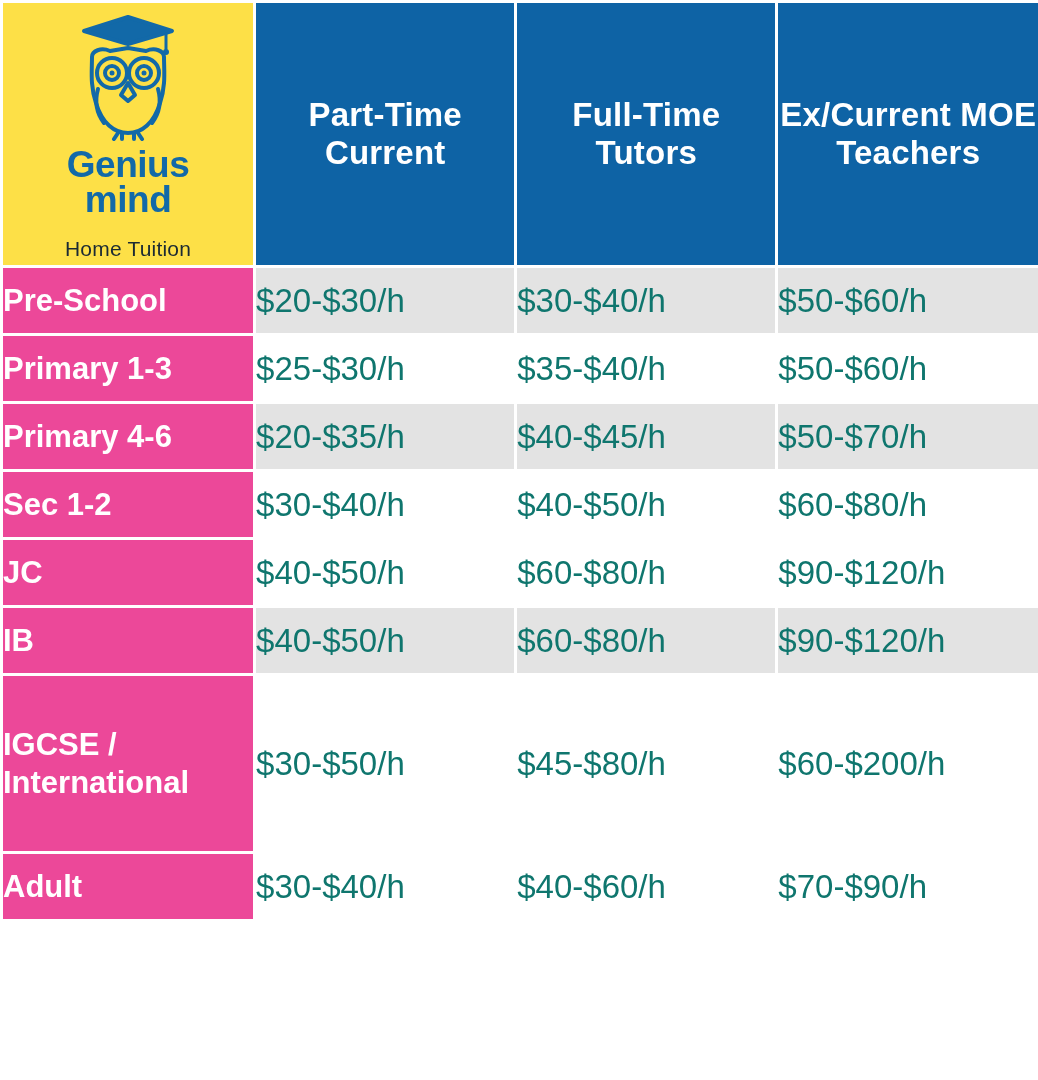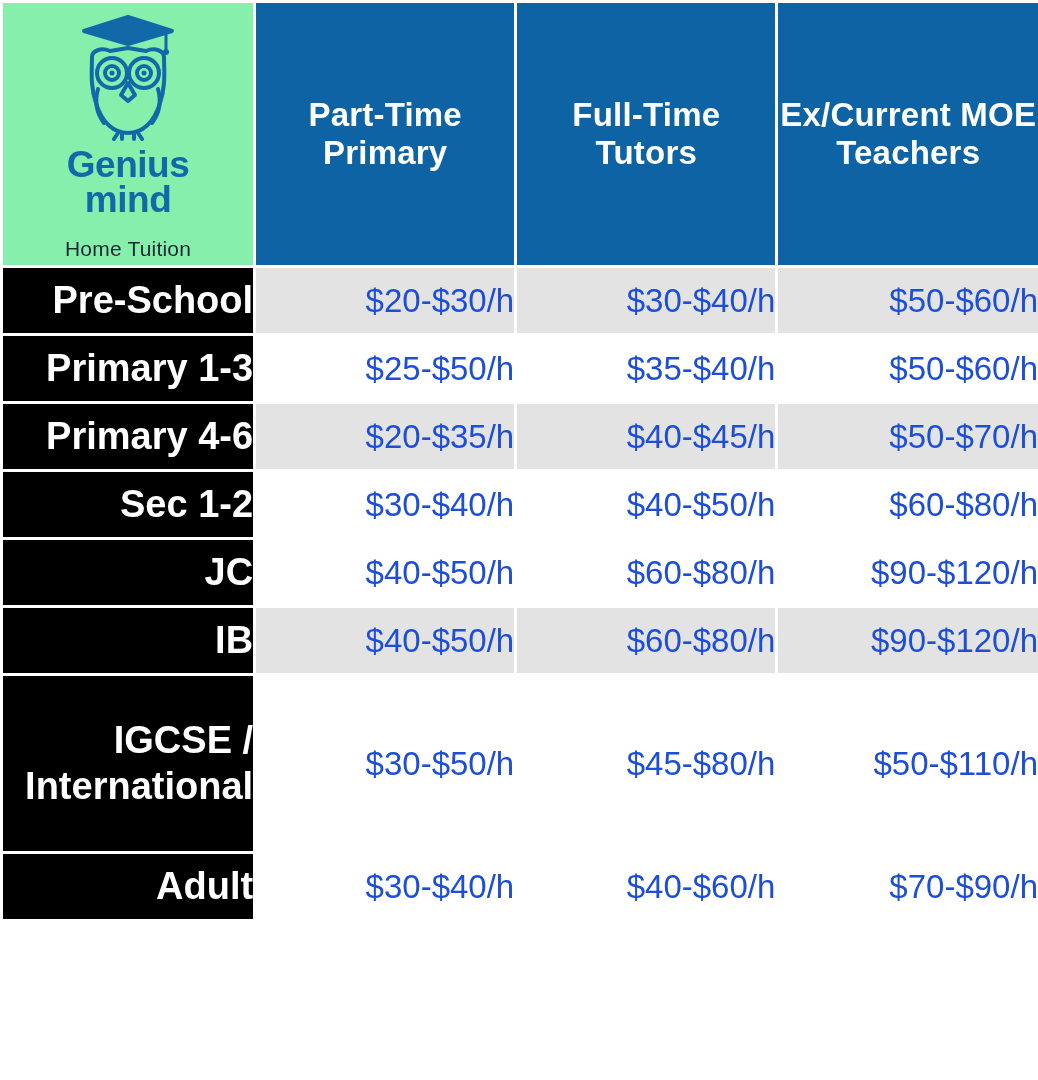--- a/index.html
+++ b/index.html
@@ -22,21 +22,21 @@
     padding: 0;
     margin: 0;
     border: 3px solid #ffffff;
   }
   
   col.c-label { width: 253px; }
   col.c-data  { width: 261px; }
 
   
   .logo-cell {
-    background: #86efac;
+    background: #fde047;
     vertical-align: middle;
     text-align: center;
     height: 262px;
     border-left: none;
     border-top: none;
   }
   .logo-wrap {
     display: flex;
     flex-direction: column;
     align-items: center;
@@ -68,35 +68,35 @@
     text-align: center;
     vertical-align: middle;
     line-height: 1.15;
     letter-spacing: 0.2px;
     border-top: none;
   }
   .head-cell.last { border-right: none; }
 
   
   .row-label {
-    background: #000000;
+    background: #ec4899;
     color: #ffffff;
-    font-size: 38px;
+    font-size: 31px;
     font-weight: bold;
-    text-align: right;
+    text-align: left;
     vertical-align: middle;
     line-height: 1.2;
     border-left: none;
   }
 
   
   .data-cell {
-    color: #1d4ed8;
+    color: #0f766e;
     font-size: 33px;
-    text-align: right;
+    text-align: left;
     vertical-align: middle;
     line-height: 1.15;
     font-weight: normal;
   }
   .data-cell.last { border-right: none; }
   .shade-grey  { background: #e3e3e3; }
   .shade-white { background: #ffffff; }
 
   tr.r-normal td { height: 65px; }
   tr.r-tall td   { height: 175px; }
@@ -144,35 +144,35 @@
               </g>
             </svg>
           </span>
           <div class="logo-name">
             <span>Genius</span><br>
             <span>mind</span>
           </div>
           <div class="logo-sub">Home Tuition</div>
         </div>
       </td>
-      <td class="head-cell">Part-Time Primary</td>
+      <td class="head-cell">Part-Time Current</td>
       <td class="head-cell">Full-Time Tutors</td>
       <td class="head-cell last">Ex/Current MOE Teachers</td>
     </tr>
 
     <tr class="r-normal">
       <td class="row-label">Pre-School</td>
       <td class="data-cell shade-grey">$20-$30/h</td>
       <td class="data-cell shade-grey">$30-$40/h</td>
       <td class="data-cell shade-grey last">$50-$60/h</td>
     </tr>
 
     <tr class="r-normal">
       <td class="row-label">Primary 1-3</td>
-      <td class="data-cell shade-white">$25-$50/h</td>
+      <td class="data-cell shade-white">$25-$30/h</td>
       <td class="data-cell shade-white">$35-$40/h</td>
       <td class="data-cell shade-white last">$50-$60/h</td>
     </tr>
 
     <tr class="r-normal">
       <td class="row-label">Primary 4-6</td>
       <td class="data-cell shade-grey">$20-$35/h</td>
       <td class="data-cell shade-grey">$40-$45/h</td>
       <td class="data-cell shade-grey last">$50-$70/h</td>
     </tr>
@@ -196,21 +196,21 @@
       <td class="row-label">IB</td>
       <td class="data-cell shade-grey">$40-$50/h</td>
       <td class="data-cell shade-grey">$60-$80/h</td>
       <td class="data-cell shade-grey last">$90-$120/h</td>
     </tr>
 
     <tr class="r-tall">
       <td class="row-label">IGCSE / International</td>
       <td class="data-cell shade-white">$30-$50/h</td>
       <td class="data-cell shade-white">$45-$80/h</td>
-      <td class="data-cell shade-white last">$50-$110/h</td>
+      <td class="data-cell shade-white last">$60-$200/h</td>
     </tr>
 
 
     <tr class="r-normal">
       <td class="row-label">Adult</td>
       <td class="data-cell shade-white">$30-$40/h</td>
       <td class="data-cell shade-white">$40-$60/h</td>
       <td class="data-cell shade-white last">$70-$90/h</td>
     </tr>
   </tbody>

